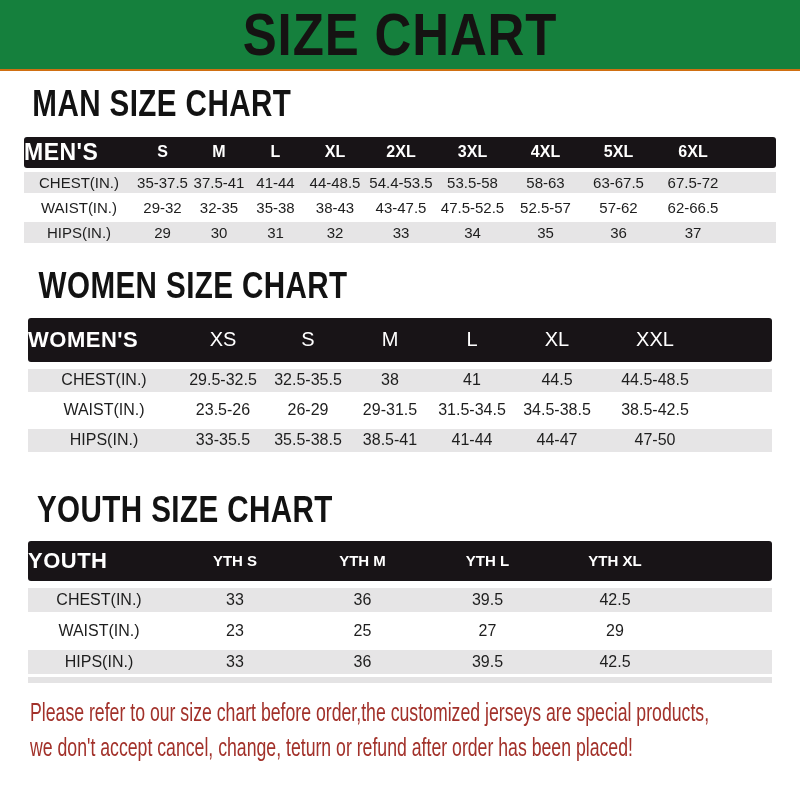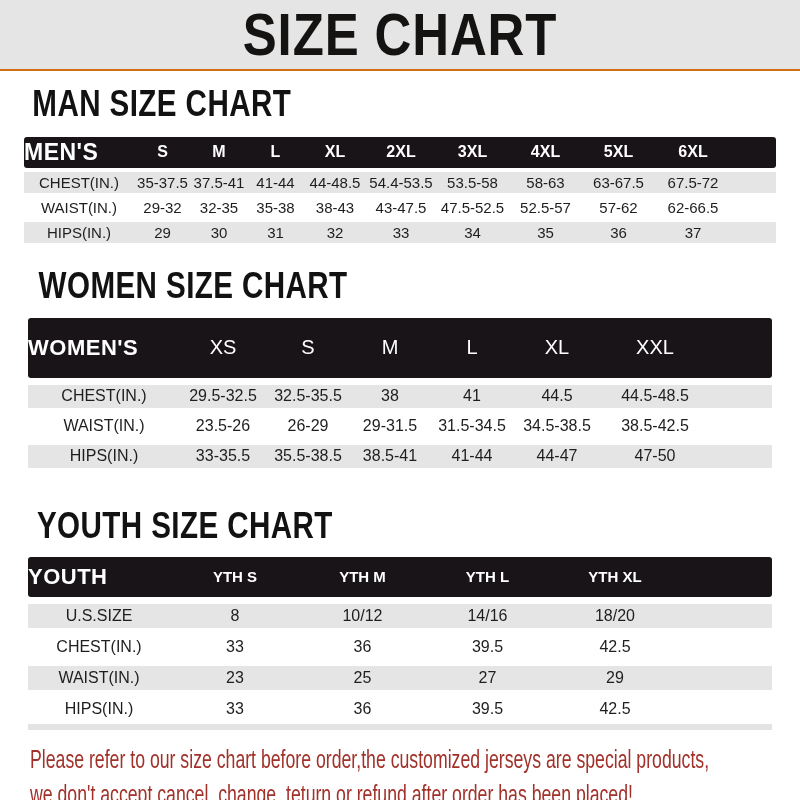--- a/index.html
+++ b/index.html
@@ -6,21 +6,21 @@
   html, body {
     width:800px; height:800px;
     background:#ffffff;
     font-family:"Liberation Sans", sans-serif;
     overflow:hidden;
   }
 
   
   .banner {
     height:71px;
-    background:#e5e5e5;
+    background:#15803d;
     border-bottom:2px solid #D06F12;
     display:flex; align-items:center; justify-content:center;
   }
   .banner-title {
     display:inline-block;
     font-size:60px; font-weight:bold; color:#151312;
     line-height:1; transform:scaleX(0.85);
     letter-spacing:1px;
   }
 
@@ -45,21 +45,21 @@
 
   thead th {
     background:#181417; color:#ffffff;
     text-align:center; vertical-align:middle;
     font-weight:bold;
   }
   thead th:first-child { border-radius:3px 0 0 3px; }
   thead th:last-child  { border-radius:0 3px 3px 0; }
 
   .men-table   thead th { height:31px; font-size:16px; }
-  .women-table thead th { height:60px; font-size:20px; font-weight:normal; }
+  .women-table thead th { height:44px; font-size:20px; font-weight:normal; }
   .youth-table thead th { height:40px; font-size:15px; font-weight:bold; }
 
   th.corner {
     text-align:left; 
     font-weight:bold !important;
     letter-spacing:0.5px;
   }
   .men-table   th.corner { font-size:23px; }
   .women-table th.corner { font-size:22px; }
   .youth-table th.corner { font-size:22px; }
@@ -253,28 +253,20 @@
       <th class="corner">YOUTH</th>
       <th>YTH S</th>
       <th>YTH M</th>
       <th>YTH L</th>
       <th>YTH XL</th>
       <th></th>
     </tr>
   </thead>
   <tbody>
     <tr>
-      <td>U.S.SIZE</td>
-      <td>8</td>
-      <td>10/12</td>
-      <td>14/16</td>
-      <td>18/20</td>
-      <td></td>
-    </tr>
-    <tr>
       <td>CHEST(IN.)</td>
       <td>33</td>
       <td>36</td>
       <td>39.5</td>
       <td>42.5</td>
       <td></td>
     </tr>
     <tr>
       <td>WAIST(IN.)</td>
       <td>23</td>

